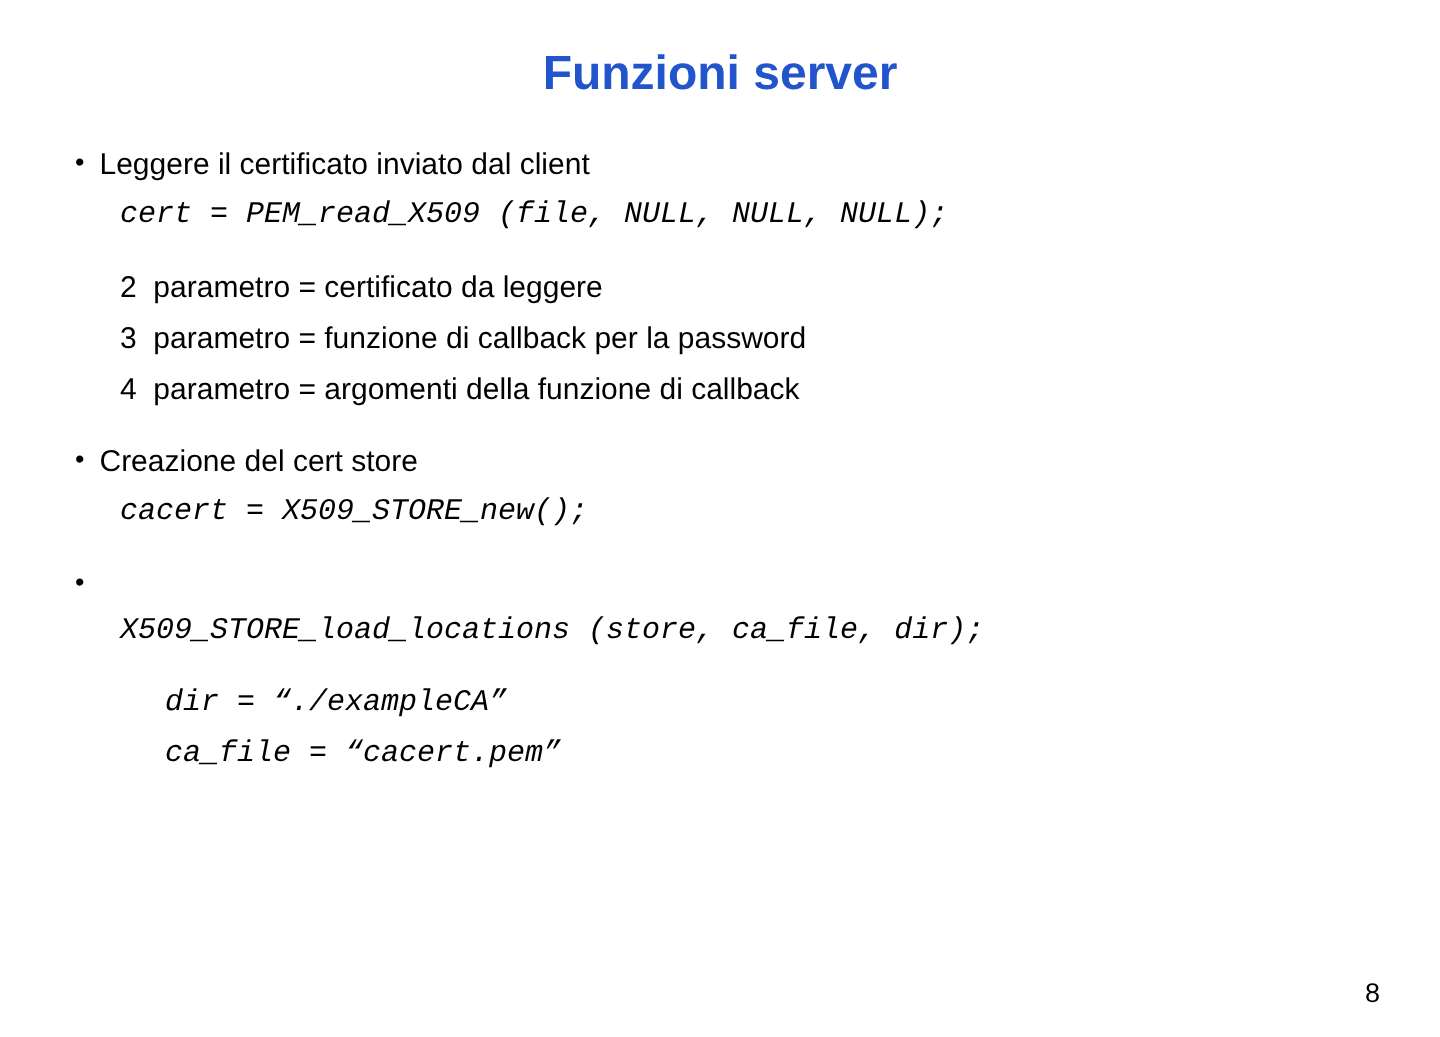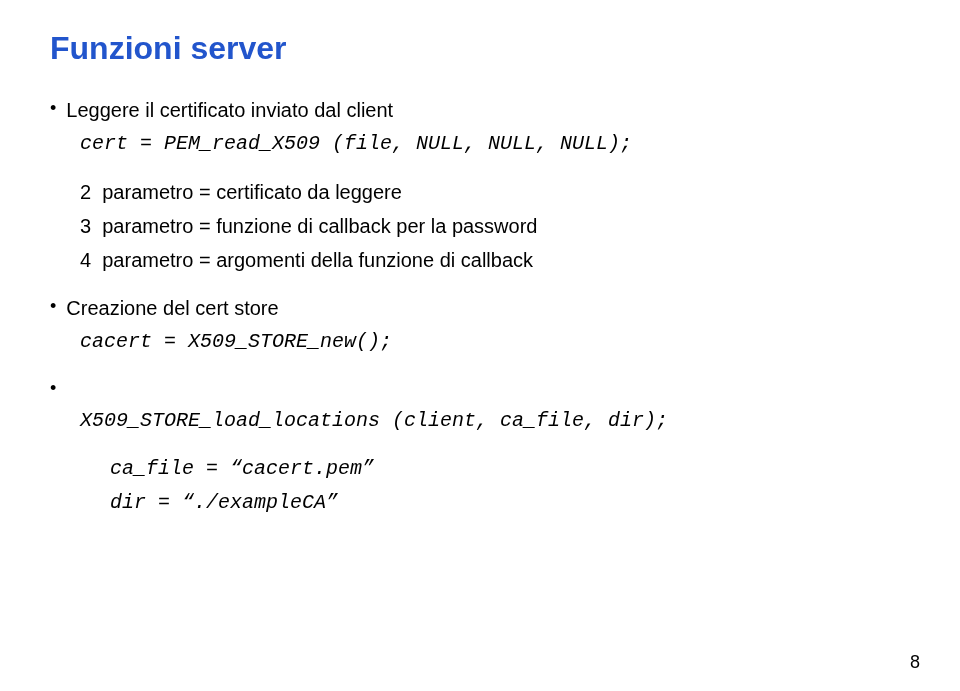--- a/index.html
+++ b/index.html
@@ -18,21 +18,21 @@
     }
 
     .page-container {
       width: 960px;
       height: 691px;
       padding: 30px 50px 30px 50px;
       position: relative;
     }
 
     .title {
-      text-align: left;
+      text-align: center;
       font-size: 32px;
       font-weight: bold;
       color: #2255cc;
       margin-bottom: 28px;
     }
 
     .content {
       font-size: 20px;
       color: #000000;
       line-height: 1.5;
@@ -122,28 +122,28 @@
       cacert = X509_STORE_new();
     </div>
 
     <div class="section-gap"></div>
 
     <div class="bullet-line">
       <span class="bullet">•</span>
     </div>
 
     <div class="indent-1 mono">
-      X509_STORE_load_locations (client, ca_file, dir);
+      X509_STORE_load_locations (store, ca_file, dir);
     </div>
 
     <div class="section-gap"></div>
 
     <div class="indent-2 mono">
-      ca_file = “cacert.pem”
+      dir = “./exampleCA”
     </div>
     <div class="indent-2 mono">
-      dir = “./exampleCA”
+      ca_file = “cacert.pem”
     </div>
 
   </div>
 
   <div class="page-number">8</div>
 </div>
 
 </body></html>

